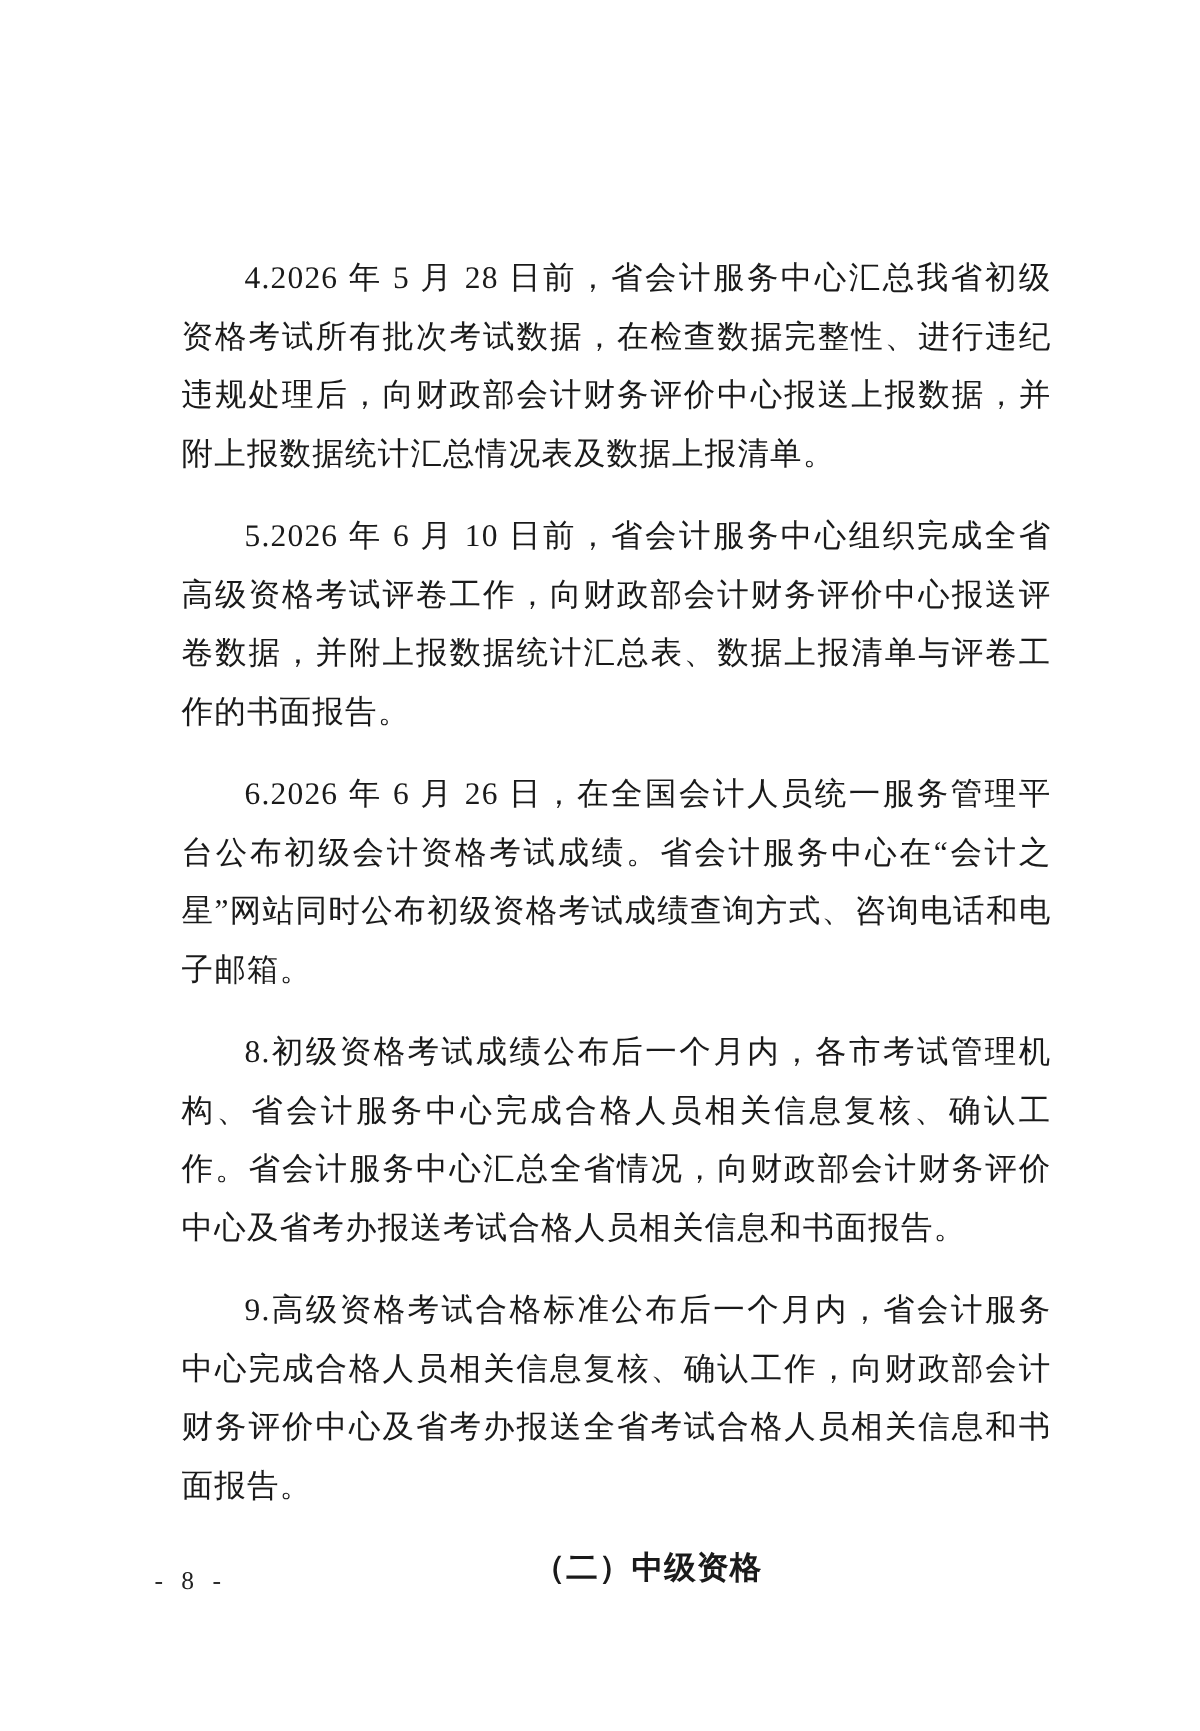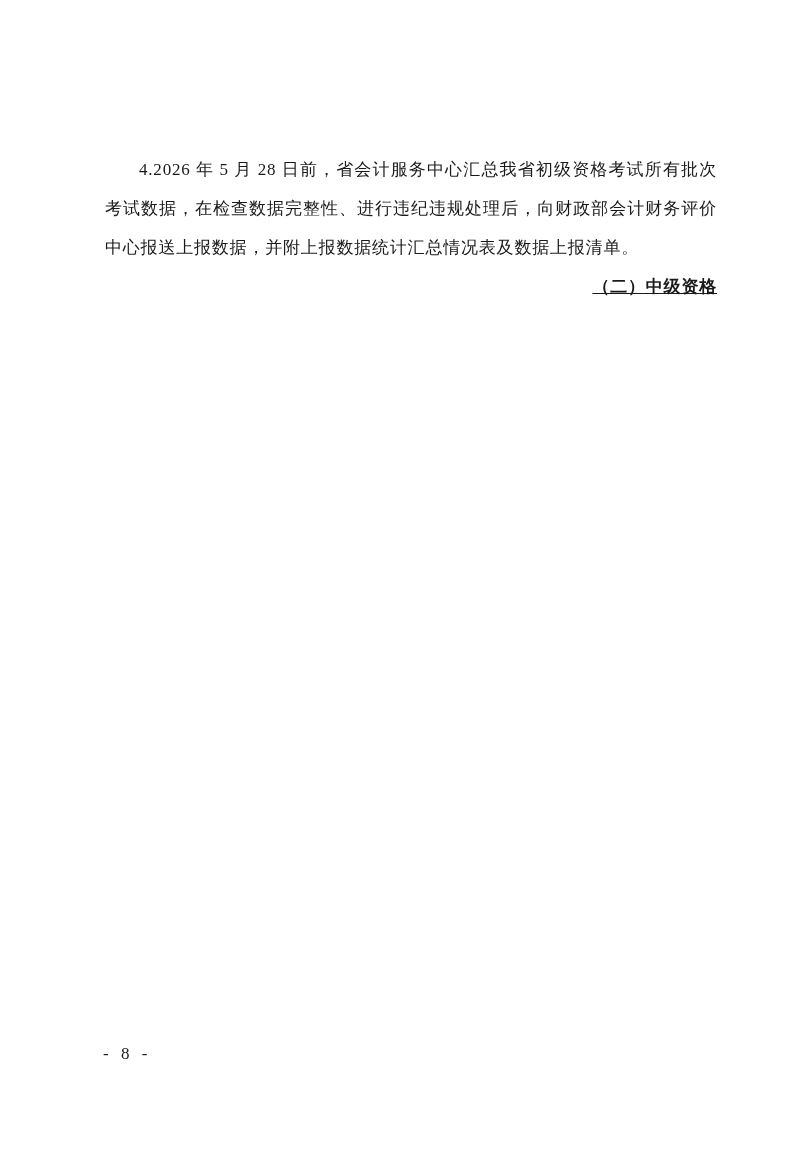--- a/index.html
+++ b/index.html
@@ -23,48 +23,51 @@
     height: 1154px;
     background: #ffffff;
   }
   .content {
     position: absolute;
     left: 105px;
     top: 150px;
     width: 612px;
   }
   .para {
-    margin: 0;
-    font-size: 17px;
+    margin: 16px;
+    font-size: 21px;
     line-height: 39px;
     letter-spacing: 0.8px;
     text-align: justify;
     text-indent: 2em;
     font-weight: 400;
   }
   .para.heading {
     font-weight: 700;
-    text-align: right;
-    text-decoration: underline;
+    text-align: center;
   }
   .para.emphasis {
     font-weight: 700;
   }
   .page-number {
     position: absolute;
     left: 103px;
     top: 1044px;
     font-size: 17px;
     letter-spacing: 4px;
     color: #222222;
     font-family: "Liberation Serif", "DejaVu Serif", serif;
   }
 </style>
 </head>
 <body>
 
 <div class="page">
   <div class="content">
     <p class="para">4.2026 年 5 月 28 日前，省会计服务中心汇总我省初级资格考试所有批次考试数据，在检查数据完整性、进行违纪违规处理后，向财政部会计财务评价中心报送上报数据，并附上报数据统计汇总情况表及数据上报清单。</p>
+    <p class="para">5.2026 年 6 月 10 日前，省会计服务中心组织完成全省高级资格考试评卷工作，向财政部会计财务评价中心报送评卷数据，并附上报数据统计汇总表、数据上报清单与评卷工作的书面报告。</p>
+    <p class="para">6.2026 年 6 月 26 日，在全国会计人员统一服务管理平台公布初级会计资格考试成绩。省会计服务中心在“会计之星”网站同时公布初级资格考试成绩查询方式、咨询电话和电子邮箱。</p>
+    <p class="para">8.初级资格考试成绩公布后一个月内，各市考试管理机构、省会计服务中心完成合格人员相关信息复核、确认工作。省会计服务中心汇总全省情况，向财政部会计财务评价中心及省考办报送考试合格人员相关信息和书面报告。</p>
+    <p class="para">9.高级资格考试合格标准公布后一个月内，省会计服务中心完成合格人员相关信息复核、确认工作，向财政部会计财务评价中心及省考办报送全省考试合格人员相关信息和书面报告。</p>
     <p class="para heading">（二）中级资格</p>
   </div>
   <div class="page-number">- 8 -</div>
 </div>
 
 </body></html>

